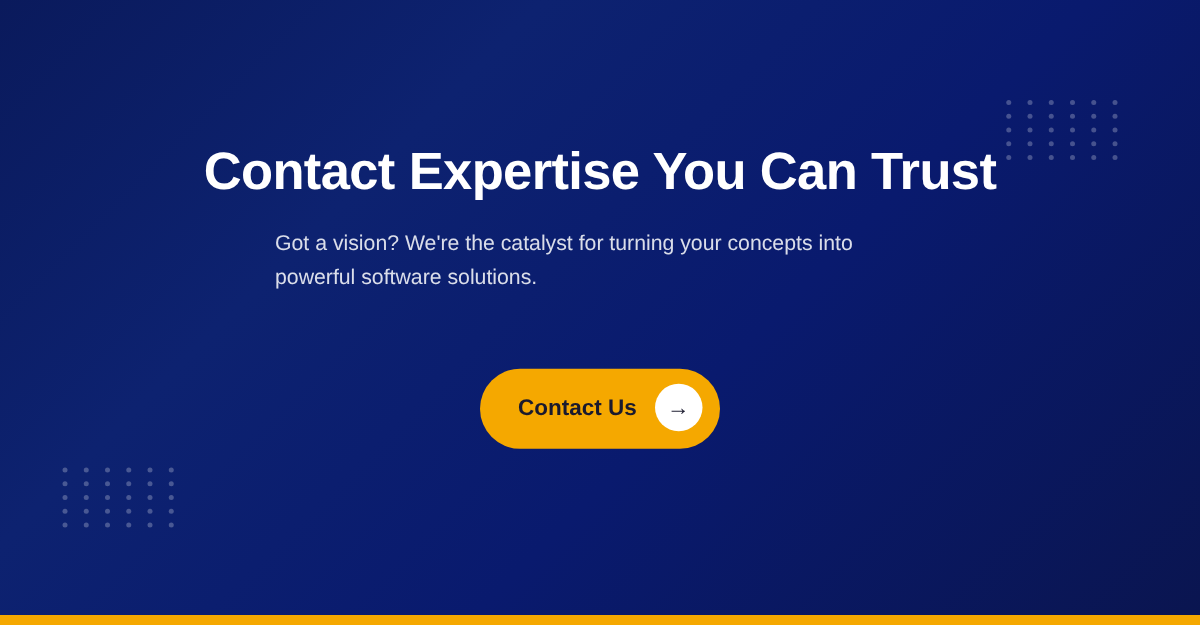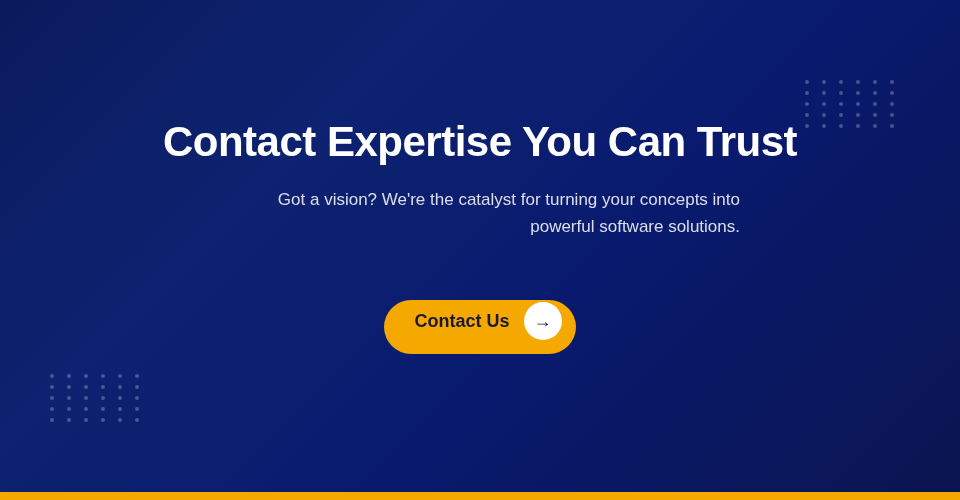--- a/index.html
+++ b/index.html
@@ -66,33 +66,33 @@
       font-weight: 800;
       text-align: center;
       margin-bottom: 20px;
       line-height: 1.15;
       letter-spacing: -0.5px;
     }
 
     .hero-subtitle {
       color: rgba(255, 255, 255, 0.85);
       font-size: 17px;
-      text-align: right;
+      text-align: left;
       line-height: 1.6;
       max-width: 520px;
       margin-bottom: 60px;
     }
 
     .cta-button {
       display: flex;
       align-items: center;
       background-color: #f5a800;
       border: none;
       border-radius: 50px;
-      padding: 2px 14px 14px 30px;
+      padding: 12px 14px 14px 30px;
       cursor: pointer;
       gap: 14px;
       text-decoration: none;
       transition: background-color 0.2s;
     }
 
     .cta-label {
       color: #1a1a2e;
       font-size: 18px;
       font-weight: 700;

